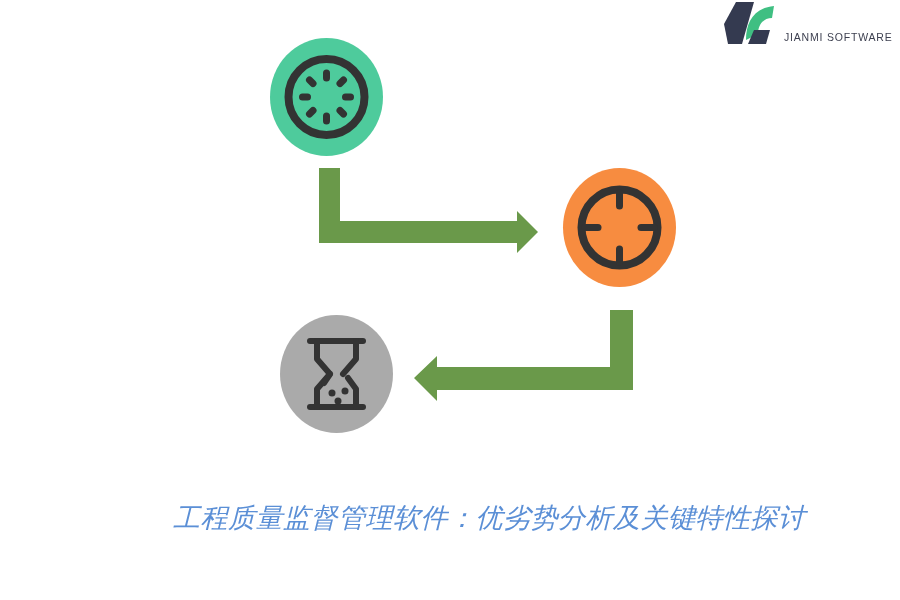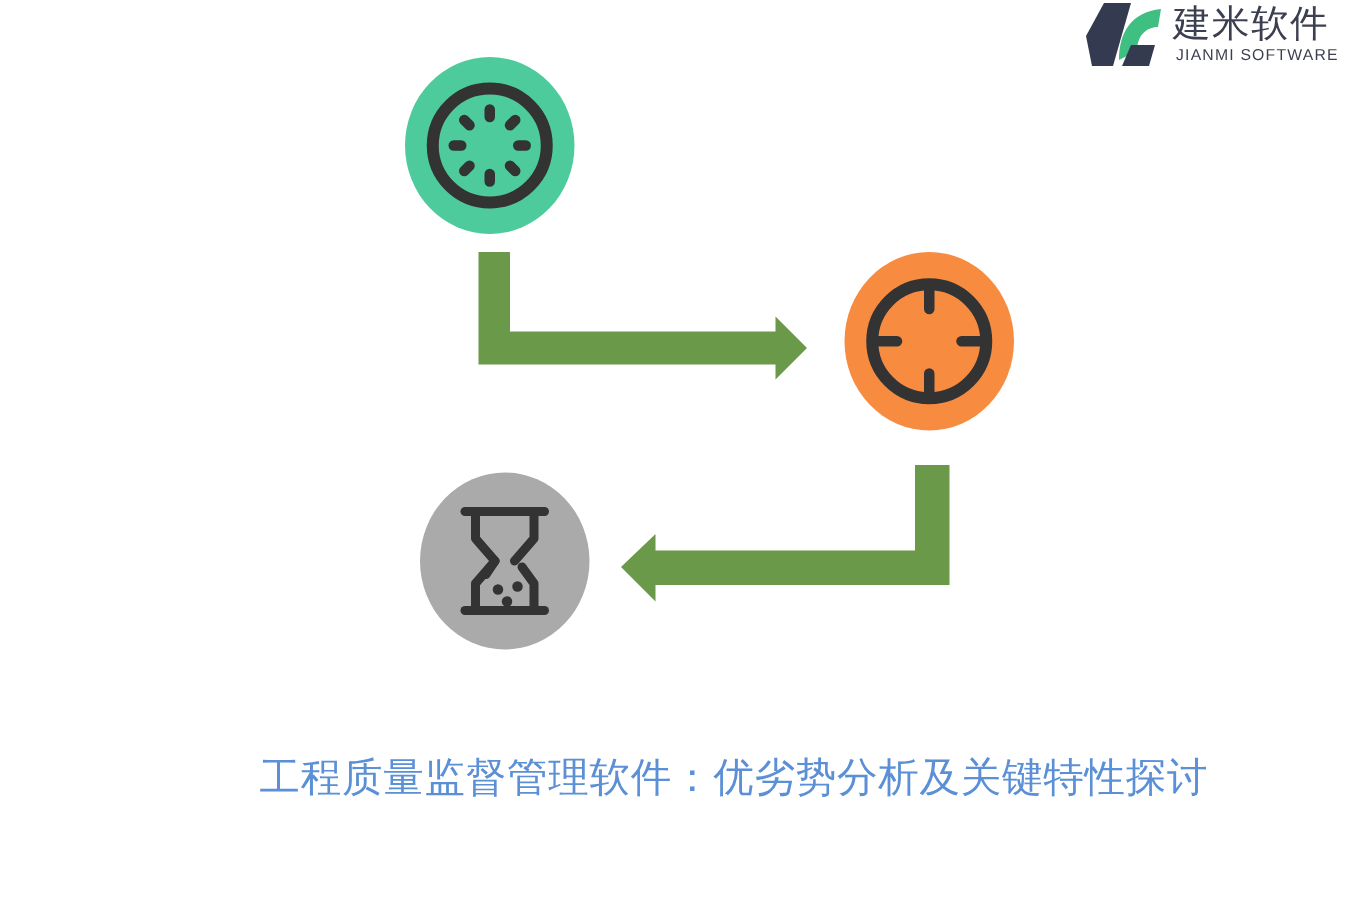--- a/index.html
+++ b/index.html
@@ -2,32 +2,31 @@
 <html><head>
 <meta charset="utf-8">
 <style>
   html,body{margin:0;padding:0;}
   body{width:900px;height:600px;background:#ffffff;position:relative;overflow:hidden;font-family:"Liberation Sans","DejaVu Sans",sans-serif;}
   .abs{position:absolute;}
   .logo{left:724px;top:0px;width:176px;height:46px;}
   .logo-cn{position:absolute;left:58px;top:2px;font-size:25px;letter-spacing:1px;color:#3c3f4f;font-family:"DejaVu Sans",sans-serif;white-space:nowrap;line-height:28px;}
   .logo-en{position:absolute;left:60px;top:31px;font-size:10.5px;letter-spacing:0.8px;color:#3c3f4f;white-space:nowrap;}
   .node{position:absolute;border-radius:50%;}
-  .title{left:173px;top:500px;font-size:27px;color:#5b8fd6;white-space:nowrap;font-family:"DejaVu Sans",sans-serif;letter-spacing:0.5px;}
+  .title{left:173px;top:500px;font-size:27px;color:#5b8fd6;white-space:nowrap;font-family:"DejaVu Sans",sans-serif;letter-spacing:0.5px;font-style:italic;}
 </style>
 </head>
 <body>
 
 <div class="abs logo">
   <svg class="abs" style="left:0;top:0" width="56" height="46" viewBox="0 0 56 46">
     <polygon points="12,2 30,2 18,44 4,44 0,24" fill="#343a50"></polygon>
     <path d="M22,40 C22,22 30,8 50,6 L48,18 C40,18 34,24 34,34 Z" fill="#3fbf82"></path>
     <polygon points="30,30 46,30 42,44 24,44" fill="#343a50"></polygon>
   </svg>
-  <span class="logo-cn">建米软件</span>
   <span class="logo-en">JIANMI SOFTWARE</span>
 </div>
 
 <div class="node" style="left:270px;top:38px;width:113px;height:118px;background:#4ecb9c;">
   <svg width="113" height="118" viewBox="0 0 113 118">
     <circle cx="56.5" cy="59" r="38" fill="none" stroke="#333" stroke-width="8"></circle>
     <g stroke="#333" stroke-width="7" stroke-linecap="round">
       <line x1="56.5" y1="35" x2="56.5" y2="40"></line>
       <line x1="56.5" y1="78" x2="56.5" y2="83"></line>
       <line x1="32.5" y1="59" x2="37.5" y2="59"></line>

